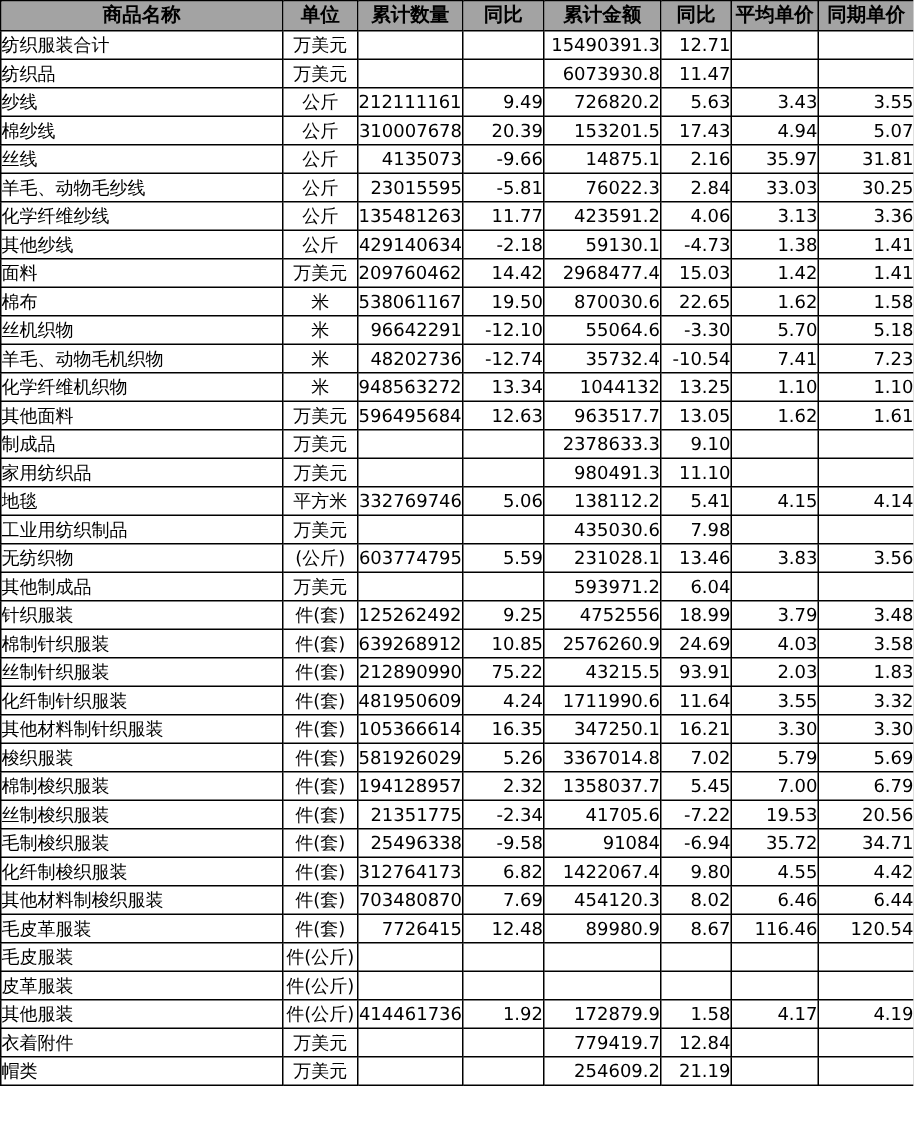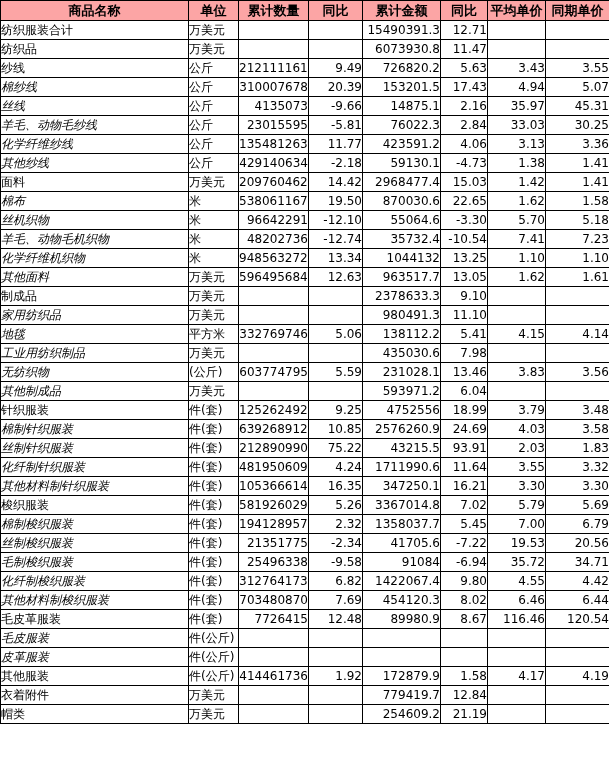--- a/index.html
+++ b/index.html
@@ -32,32 +32,32 @@
     border: 1px solid #000000;
     height: 18px;
     padding: 0;
     font-size: 12px;
     line-height: 18px;
     color: #000000;
     overflow: hidden;
     white-space: nowrap;
   }
   table.report th {
-    background: #fca5a5;
+    background: #a3a3a3;
     font-weight: bold;
     text-align: center;
     height: 19px;
     font-size: 13px;
   }
   td.name   { text-align: left; }
-  td.unit   { text-align: left; }
+  td.unit   { text-align: center; }
   td.num    { text-align: right; padding-right: 4px; }
   td.indent-0 { padding-left: 3px;  }
   td.indent-1 { padding-left: 15px; }
-  td.indent-2 { padding-left: 27px; font-style: italic; }
+  td.indent-2 { padding-left: 27px; }
 </style>
 </head>
 <body>
 
 <div class="sheet">
   <table class="report">
     <colgroup>
       <col class="c0">
         <col class="c1">
         <col class="c2">
@@ -121,21 +121,21 @@
           <td class="num">5.07</td>
         </tr>
         <tr>
           <td class="name indent-2">丝线</td>
           <td class="unit">公斤</td>
           <td class="num">4135073</td>
           <td class="num">-9.66</td>
           <td class="num">14875.1</td>
           <td class="num">2.16</td>
           <td class="num">35.97</td>
-          <td class="num">45.31</td>
+          <td class="num">31.81</td>
         </tr>
         <tr>
           <td class="name indent-2">羊毛、动物毛纱线</td>
           <td class="unit">公斤</td>
           <td class="num">23015595</td>
           <td class="num">-5.81</td>
           <td class="num">76022.3</td>
           <td class="num">2.84</td>
           <td class="num">33.03</td>
           <td class="num">30.25</td>

